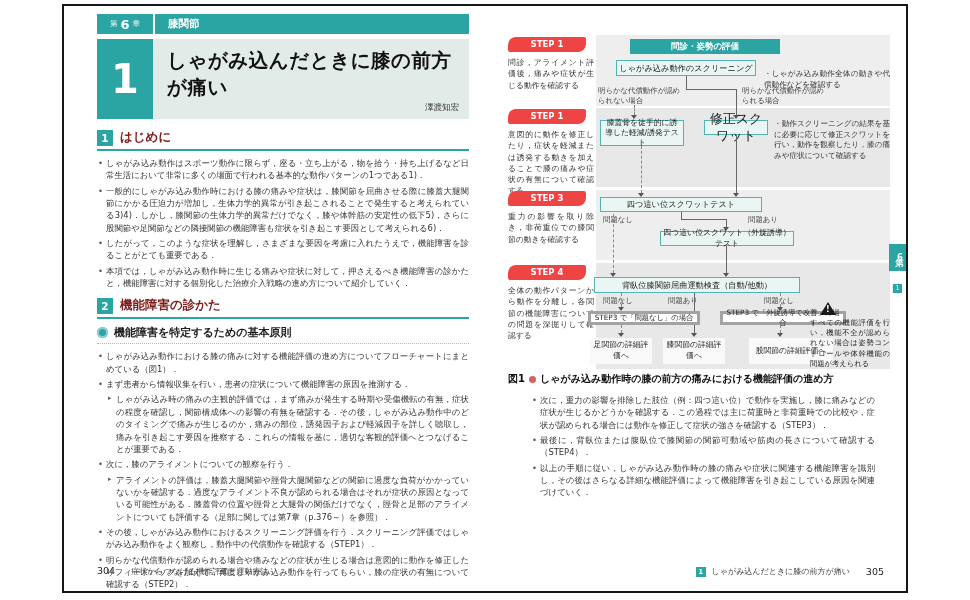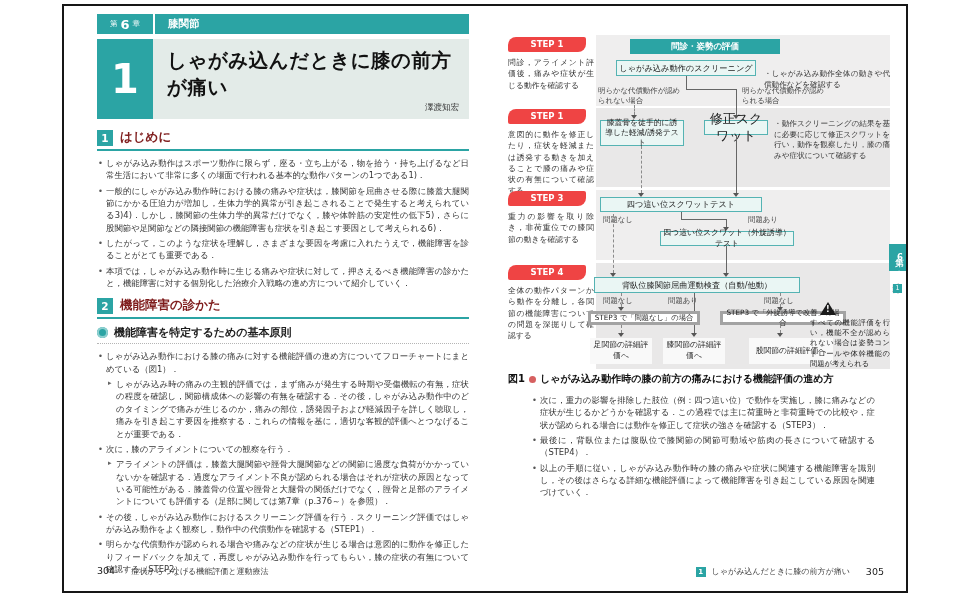--- a/index.html
+++ b/index.html
@@ -113,20 +113,21 @@
     <div class="sec-head s2gap">
       <span class="sec-num">2</span>
       <span class="sec-title">機能障害の診かた</span>
     </div>
     <div class="subhead">
       <span class="subdot"></span>
       <span class="subtitle-text">機能障害を特定するための基本原則</span>
     </div>
     <div class="bullets">
       <p class="b">しゃがみ込み動作における膝の痛みに対する機能評価の進め方についてフローチャートにまとめている（図1）．</p>
+      <p class="b">まず患者から情報収集を行い，患者の症状について機能障害の原因を推測する．</p>
       <p class="b sub">しゃがみ込み時の痛みの主観的評価では，まず痛みが発生する時期や受傷機転の有無，症状の程度を確認し，関節構成体への影響の有無を確認する．その後，しゃがみ込み動作中のどのタイミングで痛みが生じるのか，痛みの部位，誘発因子および軽減因子を詳しく聴取し，痛みを引き起こす要因を推察する．これらの情報を基に，適切な客観的評価へとつなげることが重要である．</p>
       <p class="b">次に，膝のアライメントについての観察を行う．</p>
       <p class="b sub">アライメントの評価は，膝蓋大腿関節や脛骨大腿関節などの関節に過度な負荷がかかっていないかを確認する．過度なアライメント不良が認められる場合はそれが症状の原因となっている可能性がある．膝蓋骨の位置や脛骨と大腿骨の関係だけでなく，脛骨と足部のアライメントについても評価する（足部に関しては第7章（p.376～）を参照）．</p>
       <p class="b">その後，しゃがみ込み動作におけるスクリーニング評価を行う．スクリーニング評価ではしゃがみ込み動作をよく観察し，動作中の代償動作を確認する（STEP1）．</p>
       <p class="b">明らかな代償動作が認められる場合や痛みなどの症状が生じる場合は意図的に動作を修正したりフィードバックを加えて，再度しゃがみ込み動作を行ってもらい，膝の症状の有無について確認する（STEP2）．</p>
 
     </div>
 
     <footer class="foot-left">
       <span class="pageno">304</span>

